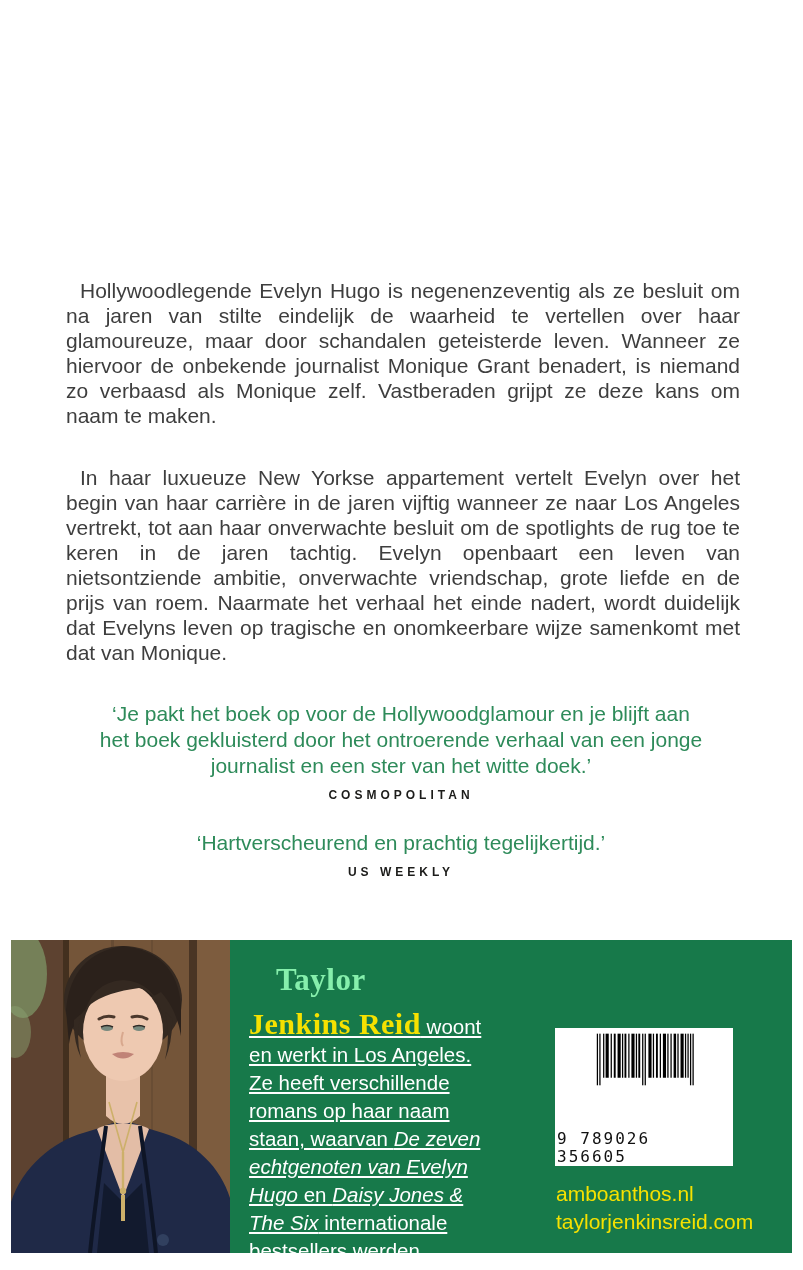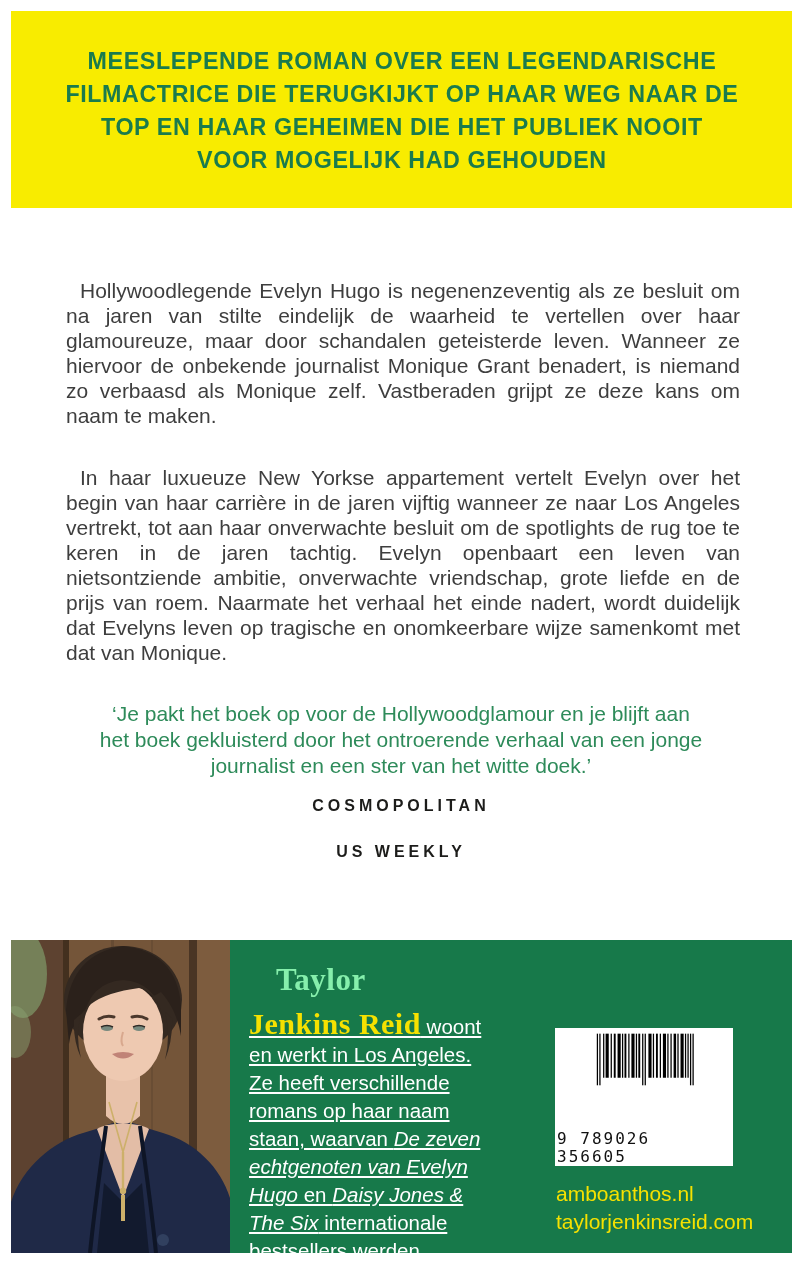--- a/index.html
+++ b/index.html
@@ -45,23 +45,23 @@
   }
   .quote{
     color:#2e8b5a;
     font-size:21px;line-height:26px;
     white-space:pre-line;
     margin:0;
   }
   .source{
     color:#1c1c1a;
     font-weight:bold;
-    font-size:16px;line-height:22px;
+    font-size:12px;line-height:22px;
     letter-spacing:4px;
-    margin-top:16px;
+    margin-top:5px;
   }
   .review + .review{margin-top:24px;}
 
   
   .author-section{
     position:absolute;left:11px;top:940px;width:781px;height:313px;
     display:flex;
   }
   .photo{width:219px;height:313px;flex:0 0 auto;background:#6b4e37;}
   .green-box{
@@ -111,40 +111,35 @@
     color:#f6e100;
     font-size:21px;line-height:28px;
   }
   .websites div{white-space:nowrap;}
 </style>
 </head>
 <body>
 
 <div class="cover">
 
-  <div class="banner">
-    <div class="banner-text">MEESLEPENDE ROMAN OVER EEN LEGENDARISCHE
-FILMACTRICE DIE TERUGKIJKT OP HAAR WEG NAAR DE
-TOP EN HAAR GEHEIMEN DIE HET PUBLIEK NOOIT
-VOOR MOGELIJK HAD GEHOUDEN</div>
-  </div>
 
   <div class="synopsis">
     <p>Hollywoodlegende Evelyn Hugo is negenenzeventig als ze besluit om na jaren van stilte eindelijk de waarheid te vertellen over haar glamoureuze, maar door schandalen geteisterde leven. Wanneer ze hiervoor de onbekende journalist Monique Grant benadert, is niemand zo verbaasd als Monique zelf. Vastberaden grijpt ze deze kans om naam te maken.</p>
     <p>In haar luxueuze New Yorkse appartement vertelt Evelyn over het begin van haar carrière in de jaren vijftig wanneer ze naar Los Angeles vertrekt, tot aan haar onverwachte besluit om de spotlights de rug toe te keren in de jaren tachtig. Evelyn openbaart een leven van nietsontziende ambitie, onverwachte vriendschap, grote liefde en de prijs van roem. Naarmate het verhaal het einde nadert, wordt duidelijk dat Evelyns leven op tragische en onomkeerbare wijze samenkomt met dat van Monique.</p>
   </div>
 
   <div class="reviews">
     <div class="review">
       <p class="quote">‘Je pakt het boek op voor de Hollywoodglamour en je blijft aan
 het boek gekluisterd door het ontroerende verhaal van een jonge
 journalist en een ster van het witte doek.’</p>
       <div class="source">COSMOPOLITAN</div>
     </div>
     <div class="review">
+      <p class="quote">‘Hartverscheurend en prachtig tegelijkertijd.’</p>
       <div class="source">US WEEKLY</div>
     </div>
   </div>
 
   <div class="author-section">
 
     <svg class="photo" viewBox="0 0 219 313" aria-hidden="true">
 
       <g>
         <rect x="0" y="0" width="219" height="313" fill="#6b4e37"></rect>

